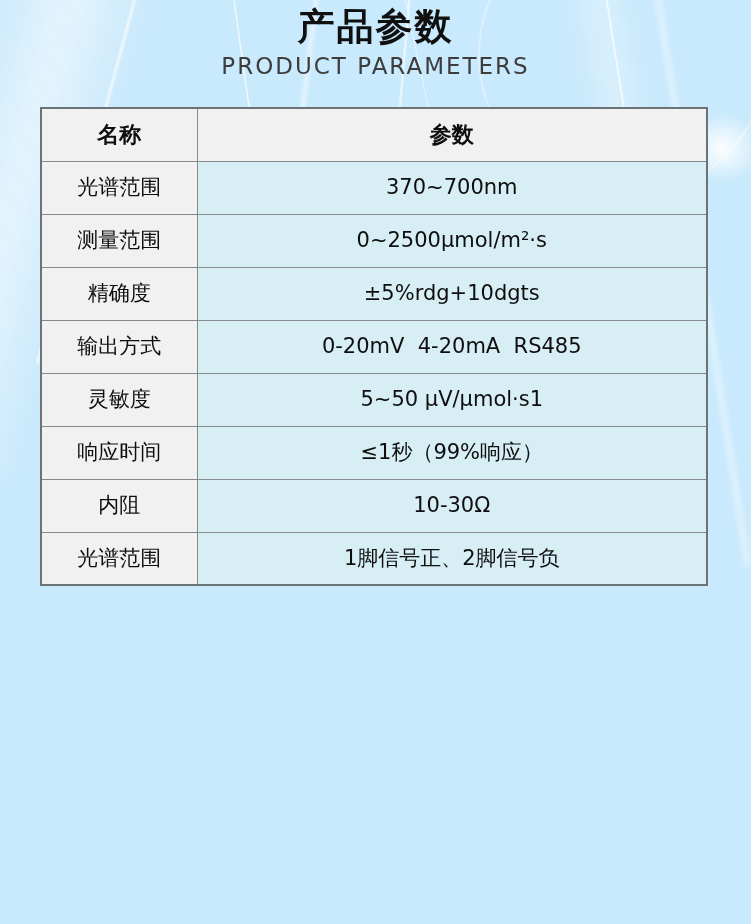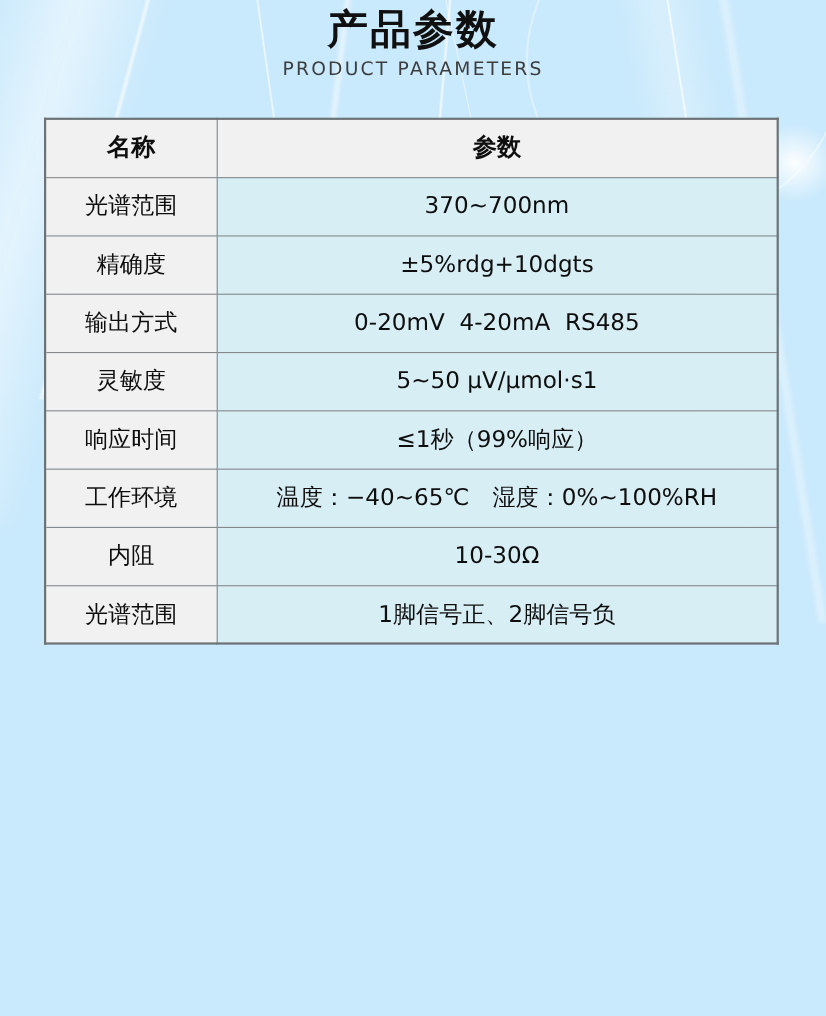--- a/index.html
+++ b/index.html
@@ -42,21 +42,21 @@
   .title {
     margin: 6px 0 0;
     font-size: 37px;
     font-weight: 800;
     letter-spacing: 2px;
     color: var(--title-color, #101010);
     line-height: 1.15;
   }
   .subtitle {
     margin-top: 4px;
-    font-size: 17px;
+    font-size: 23px;
     letter-spacing: 2px;
     color: var(--subtitle-color, #3d3d3d);
     line-height: 1.2;
   }
 
   
   .params {
     position: absolute;
     z-index: 1;
     left: 40px;
@@ -116,40 +116,40 @@
         <th class="label-col">名称</th>
         <th>参数</th>
       </tr>
     </thead>
     <tbody id="table-body">
         <tr>
           <td class="label-cell">光谱范围</td>
           <td class="value-cell">370~700nm</td>
         </tr>
         <tr>
+          <td class="label-cell">测量范围</td>
+          <td class="value-cell">0~2500μmol/m²·s</td>
+        </tr>
+        <tr>
           <td class="label-cell">精确度</td>
           <td class="value-cell">±5%rdg+10dgts</td>
         </tr>
         <tr>
           <td class="label-cell">输出方式</td>
           <td class="value-cell">0-20mV  4-20mA  RS485</td>
         </tr>
         <tr>
           <td class="label-cell">灵敏度</td>
           <td class="value-cell">5~50 μV/μmol·s1</td>
         </tr>
         <tr>
           <td class="label-cell">响应时间</td>
           <td class="value-cell">≤1秒（99%响应）</td>
         </tr>
         <tr>
-          <td class="label-cell">工作环境</td>
-          <td class="value-cell">温度：−40~65℃　湿度：0%~100%RH</td>
-        </tr>
-        <tr>
           <td class="label-cell">内阻</td>
           <td class="value-cell">10-30Ω</td>
         </tr>
         <tr>
           <td class="label-cell">光谱范围</td>
           <td class="value-cell">1脚信号正、2脚信号负</td>
         </tr>
       </tbody>
   </table>
 

